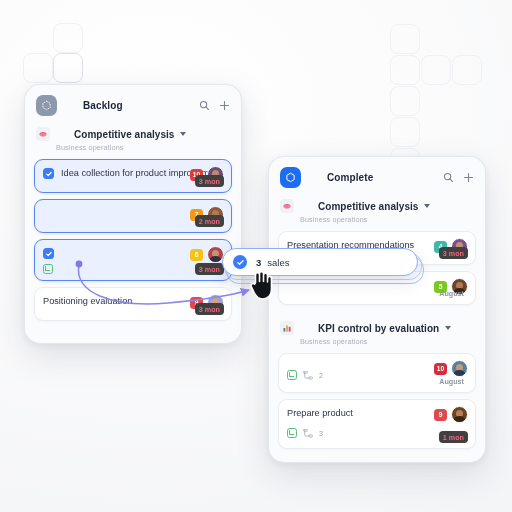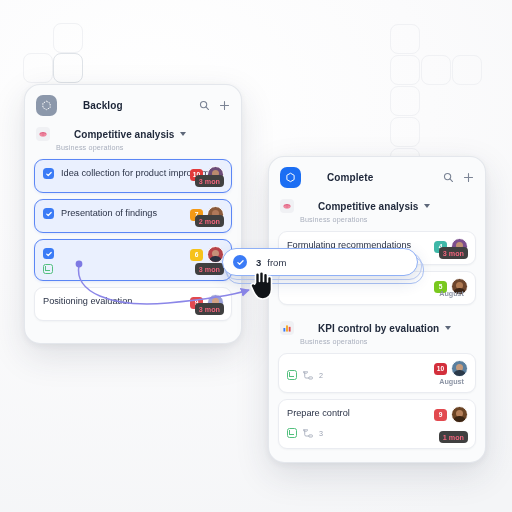--- a/index.html
+++ b/index.html
@@ -161,28 +161,20 @@
             <div class="meta">
               <span class="badge" style="background: rgb(226, 59, 59);">10</span>
               <span class="ava" style="background: rgb(107, 75, 120);">
                 <i class="hd" style="background:#b98a6e"></i>
                 <i class="bd" style="background:#4b2b52"></i>
               </span>
             </div>
             <div class="due red">3 mon</div>
           </div>
           <div class="task sel" style="min-height: 34px;">
-            <div class="task-top">
-              <span class="cb">
-                <svg viewBox="0 0 12 12">
-                  <path d="M2.6 6.2 L4.8 8.3 L9.3 3.7" fill="none" stroke="#fff" stroke-width="1.8" stroke-linecap="round" stroke-linejoin="round"></path>
-                </svg>
-              </span>
-              <span class="task-title">Presentation of findings</span>
-            </div>
             <div class="meta">
               <span class="badge" style="background: rgb(245, 154, 22);">7</span>
               <span class="ava" style="background: rgb(138, 90, 60);">
                 <i class="hd" style="background:#b0795a"></i>
                 <i class="bd" style="background:#4a2c1d"></i>
               </span>
             </div>
             <div class="due red">2 mon</div>
           </div>
           <div class="task sel" style="min-height: 40px;">
@@ -252,21 +244,21 @@
               </svg>
             </span>
             <span class="group-name">Competitive analysis</span>
             <span class="caret"></span>
           </div>
           <div class="group-sub">Business operations</div>
         </div>
         <div class="tasks">
           <div class="task" style="min-height: 34px;">
             <div class="task-top">
-              <span class="task-title nopad">Formulating recommendations</span>
+              <span class="task-title nopad">Presentation recommendations</span>
             </div>
             <div class="meta">
               <span class="badge" style="background: rgb(63, 184, 168);">4</span>
               <span class="ava" style="background: rgb(124, 79, 142);">
                 <i class="hd" style="background:#c09173"></i>
                 <i class="bd" style="background:#3a2540"></i>
               </span>
             </div>
             <div class="due red">3 mon</div>
           </div>
@@ -313,21 +305,21 @@
               <span class="badge" style="background: rgb(211, 47, 60);">10</span>
               <span class="ava" style="background: rgb(90, 127, 158);">
                 <i class="hd" style="background:#c49a7c"></i>
                 <i class="bd" style="background:#2b3a4a"></i>
               </span>
             </div>
             <div class="due grey">August</div>
           </div>
           <div class="task" style="min-height: 40px;">
             <div class="task-top">
-              <span class="task-title nopad">Prepare control</span>
+              <span class="task-title nopad">Prepare product</span>
             </div>
             <div class="subrow">
               <span class="cal"></span>
               <span><svg class="sub-ic" viewBox="0 0 12 11">
                   <path d="M2 1.3 L2 7 a1.6 1.6 0 0 0 1.6 1.6 L7.2 8.6" fill="none" stroke="#a7aebc" stroke-width="1.1" stroke-linecap="round"></path>
                   <rect x="0.6" y="0.2" width="4.6" height="2.4" rx="0.7" fill="none" stroke="#a7aebc" stroke-width="1.1"></rect>
                   <rect x="7" y="7.2" width="4.4" height="2.6" rx="0.8" fill="none" stroke="#a7aebc" stroke-width="1.1"></rect>
                 </svg></span>
               <span class="sub-n">3</span>
             </div>
@@ -357,20 +349,20 @@
   <div class="pill-ghost2"></div>
   <div class="pill-ghost"></div>
 
   <div id="drag-pill">
     <span class="pcb">
       <svg viewBox="0 0 12 12">
           <path d="M2.5 6.2 L4.8 8.4 L9.4 3.6" fill="none" stroke="#fff" stroke-width="1.7" stroke-linecap="round" stroke-linejoin="round"></path>
         </svg>
     </span>
     <span class="pill-count">3</span>
-    <span class="pill-word">from</span>
+    <span class="pill-word">sales</span>
   </div>
 
   <svg id="cursor" viewBox="0 0 30 32">
     <path d="M8.5,13.5 L8.5,5.8 a2,2 0 0 1 4,0 L12.5,12.5 L12.5,4.6 a2,2 0 0 1 4,0 L16.5,12.5 L16.5,6.2 a2,2 0 0 1 4,0 L20.5,13 L20.5,9.4 a2,2 0 0 1 4,0 L24.5,20.5 c0,5.5 -3.6,9.5 -8.6,9.5 c-4.6,0 -7.2,-2.6 -9.2,-7.2 L4.2,17.4 a2.1,2.1 0 0 1 3.4,-2.3 Z" fill="#111418" stroke="#ffffff" stroke-width="1.6" stroke-linejoin="round"></path>
   </svg>
 
 </div>
 
 </body></html>

